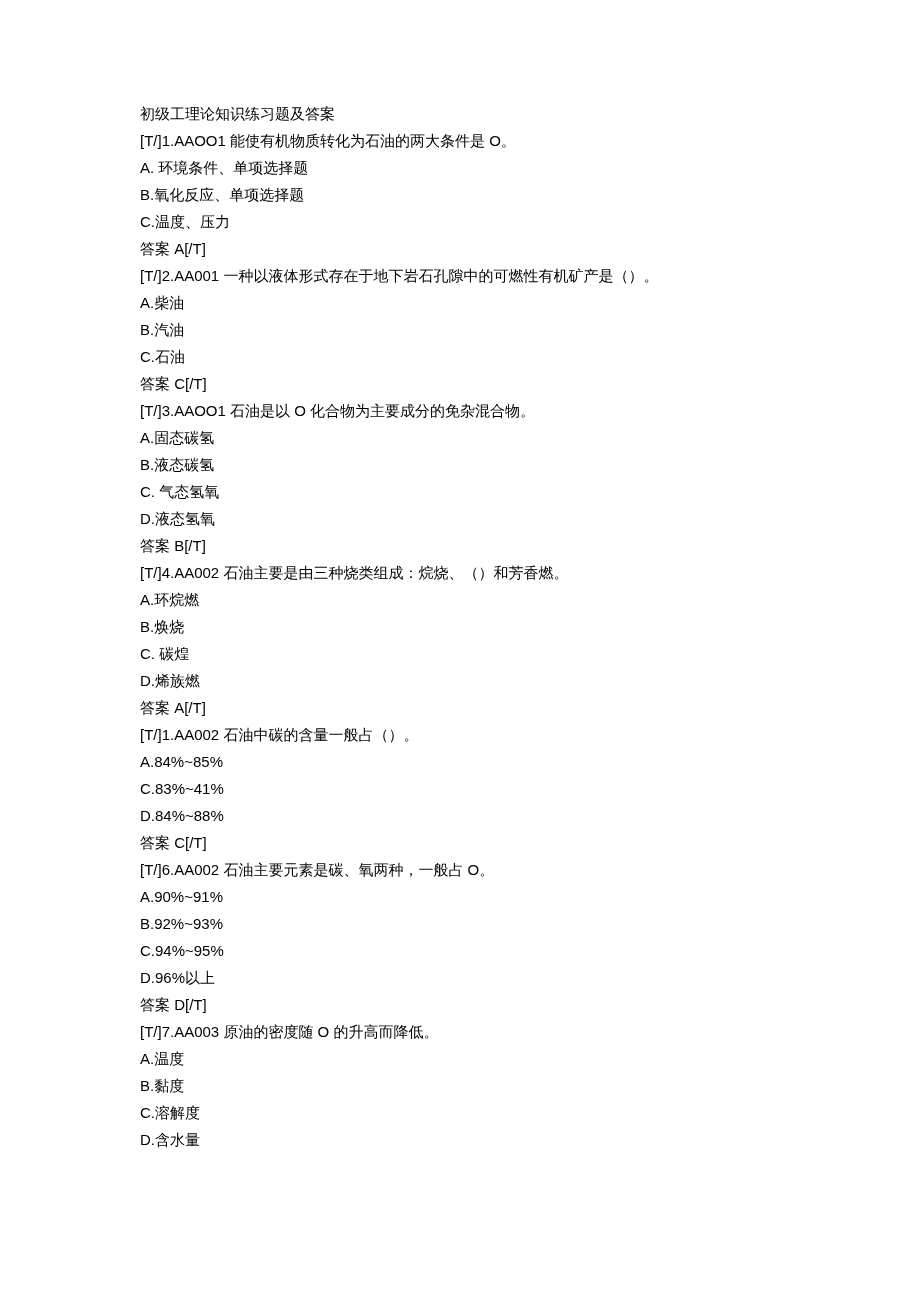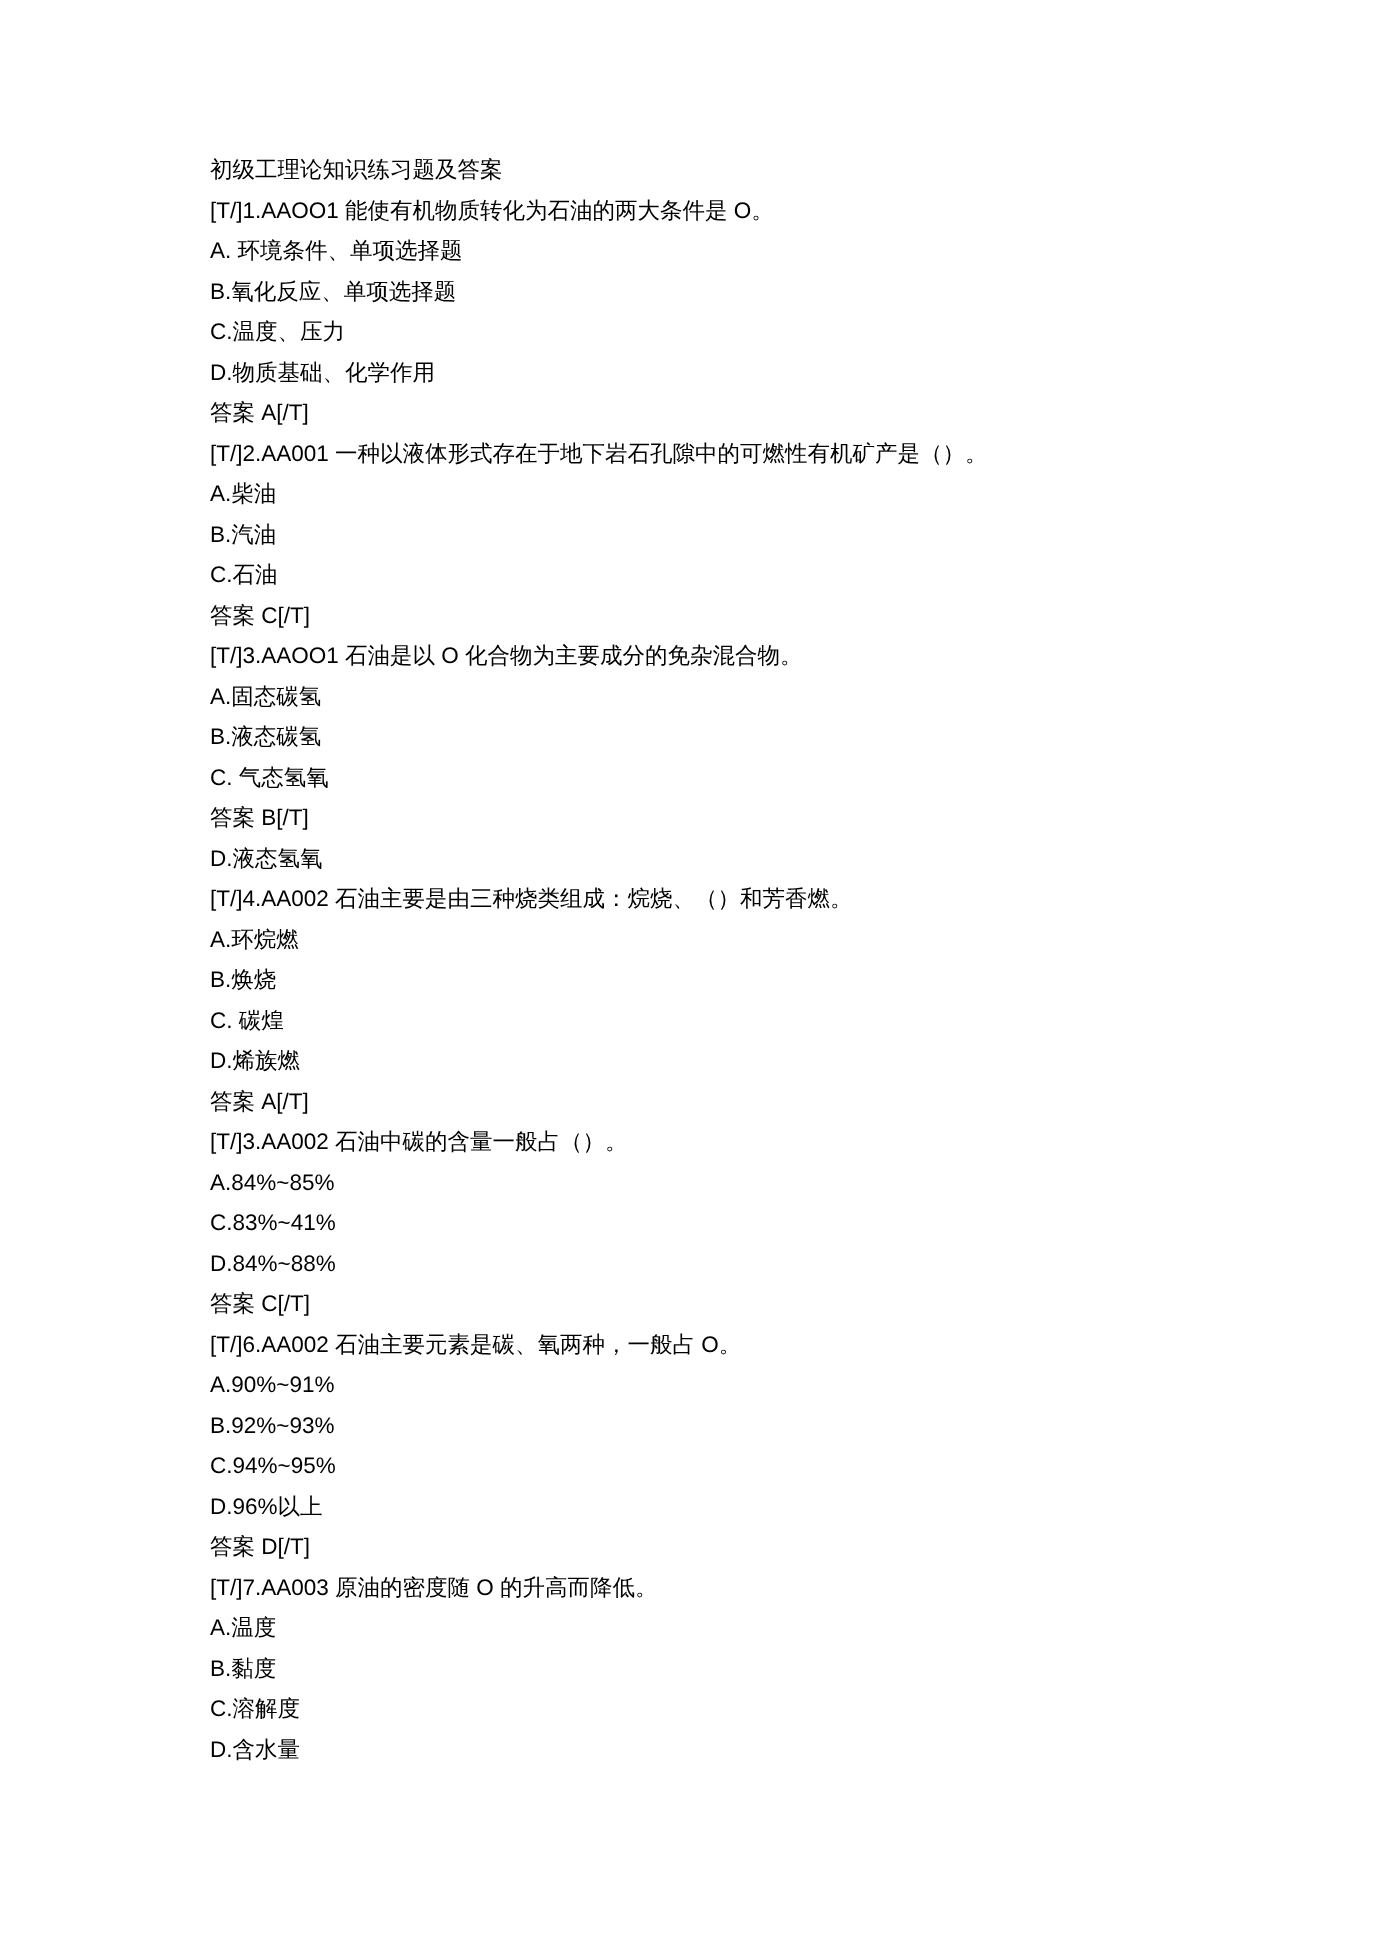--- a/index.html
+++ b/index.html
@@ -24,44 +24,43 @@
 </head>
 <body>
 
 <div class="page">
   <span class="line">初级工理论知识练习题及答案</span>
 
   <span class="line">[T/]1.AAOO1 能使有机物质转化为石油的两大条件是 O。</span>
   <span class="line">A. 环境条件、单项选择题</span>
   <span class="line">B.氧化反应、单项选择题</span>
   <span class="line">C.温度、压力</span>
-  <span class="line">D.物质基础、化学作用</span>
   <span class="line">答案 A[/T]</span>
 
   <span class="line">[T/]2.AA001 一种以液体形式存在于地下岩石孔隙中的可燃性有机矿产是（）。</span>
   <span class="line">A.柴油</span>
   <span class="line">B.汽油</span>
   <span class="line">C.石油</span>
   <span class="line">答案 C[/T]</span>
 
   <span class="line">[T/]3.AAOO1 石油是以 O 化合物为主要成分的免杂混合物。</span>
   <span class="line">A.固态碳氢</span>
   <span class="line">B.液态碳氢</span>
   <span class="line">C. 气态氢氧</span>
+  <span class="line">D.液态氢氧</span>
   <span class="line">答案 B[/T]</span>
-  <span class="line">D.液态氢氧</span>
 
   <span class="line">[T/]4.AA002 石油主要是由三种烧类组成：烷烧、（）和芳香燃。</span>
   <span class="line">A.环烷燃</span>
   <span class="line">B.焕烧</span>
   <span class="line">C. 碳煌</span>
   <span class="line">D.烯族燃</span>
   <span class="line">答案 A[/T]</span>
 
-  <span class="line">[T/]3.AA002 石油中碳的含量一般占（）。</span>
+  <span class="line">[T/]1.AA002 石油中碳的含量一般占（）。</span>
   <span class="line">A.84%~85%</span>
   <span class="line">C.83%~41%</span>
   <span class="line">D.84%~88%</span>
   <span class="line">答案 C[/T]</span>
 
   <span class="line">[T/]6.AA002 石油主要元素是碳、氧两种，一般占 O。</span>
   <span class="line">A.90%~91%</span>
   <span class="line">B.92%~93%</span>
   <span class="line">C.94%~95%</span>
   <span class="line">D.96%以上</span>

